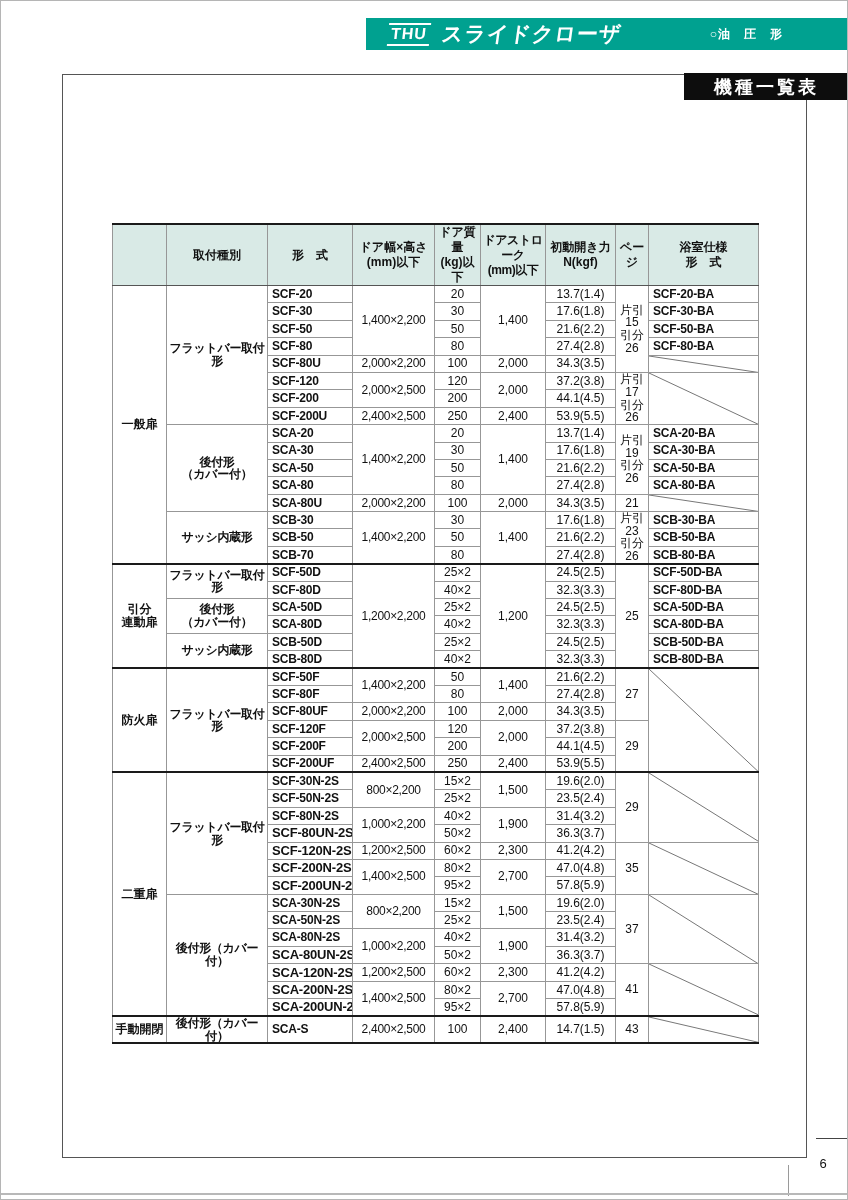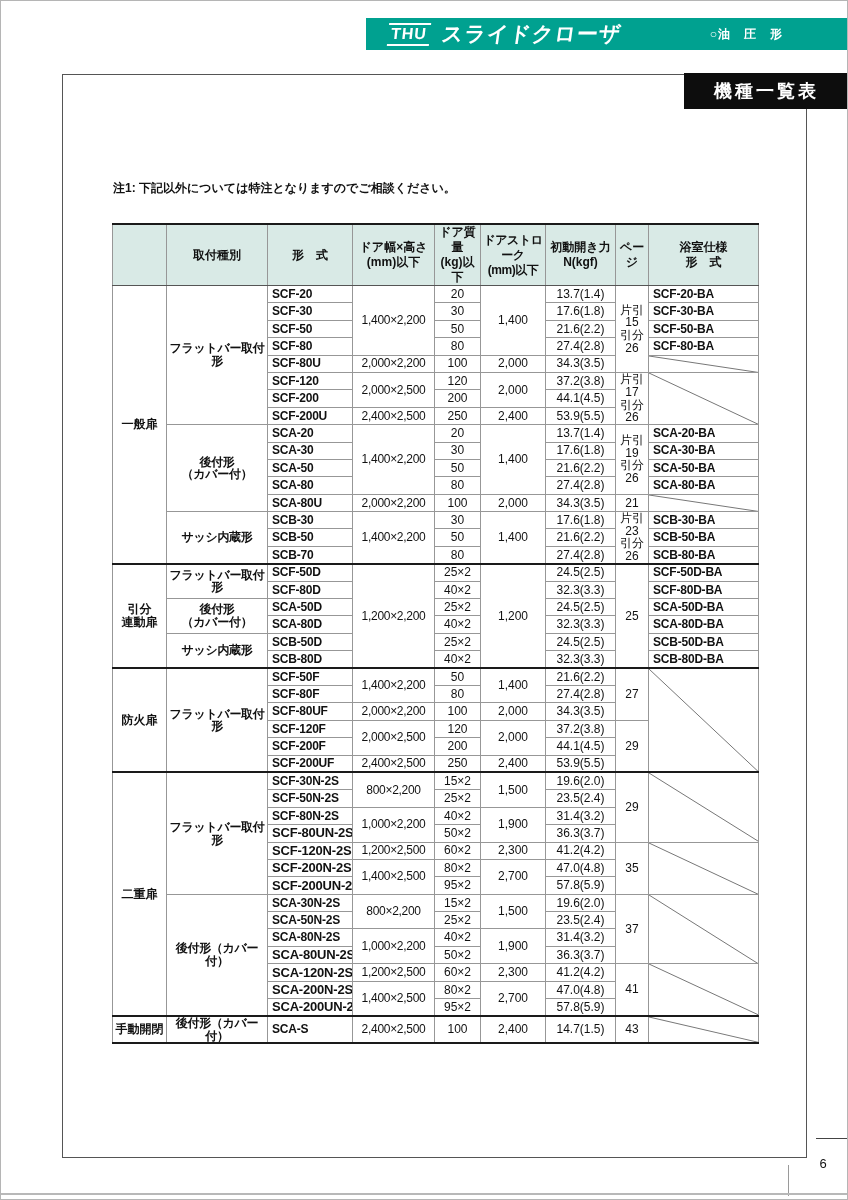--- a/index.html
+++ b/index.html
@@ -20,21 +20,21 @@
   }
   .product-name{
     font-weight:bold;font-size:21px;letter-spacing:1px;margin-left:12px;
     transform:skewX(-8deg);
   }
   .oil-label{
     position:absolute;right:66px;font-weight:bold;font-size:12px;letter-spacing:1px;
   }
   
   .title-box{
-    position:absolute;left:683px;top:72px;width:165px;height:36px;background:#0d0d0d;
+    position:absolute;left:683px;top:72px;width:165px;height:27px;background:#0d0d0d;
     display:flex;align-items:center;justify-content:center;
   }
   .title-box span{color:#fff;font-weight:bold;font-size:18px;letter-spacing:3px;}
   
   .page-frame{
     position:absolute;left:61px;top:73px;width:745px;height:1084px;
     border:1px solid #555;box-sizing:border-box;
   }
   
   .notes{position:absolute;left:112px;top:178px;font-size:12px;font-weight:600;line-height:18px;}
@@ -87,21 +87,20 @@
     <span class="oil-label">○油　圧　形</span>
   </div>
 
   <div class="page-frame"></div>
 
   <div class="title-box" style="background: rgb(13, 13, 13);">
     <span>機種一覧表</span>
   </div>
 
   <div class="notes">
-    <div>注1: 下記以外については特注となりますのでご相談ください。</div>
   </div>
 
   <table class="model-table">
     <colgroup>
       <col style="width:54px">
         <col style="width:101px">
         <col style="width:85px">
       <col style="width:82px">
         <col style="width:46px">
         <col style="width:65px">

